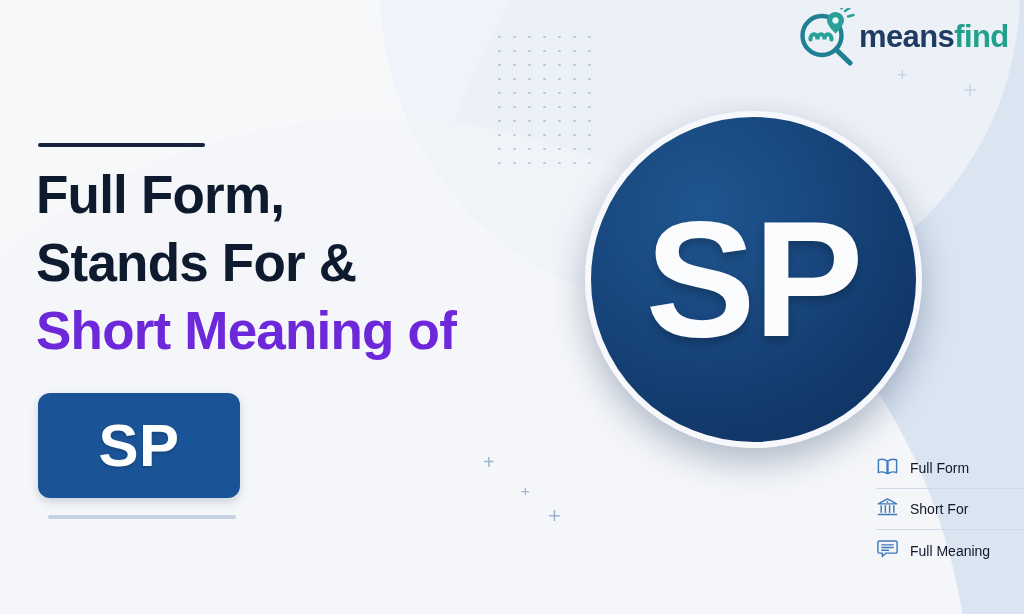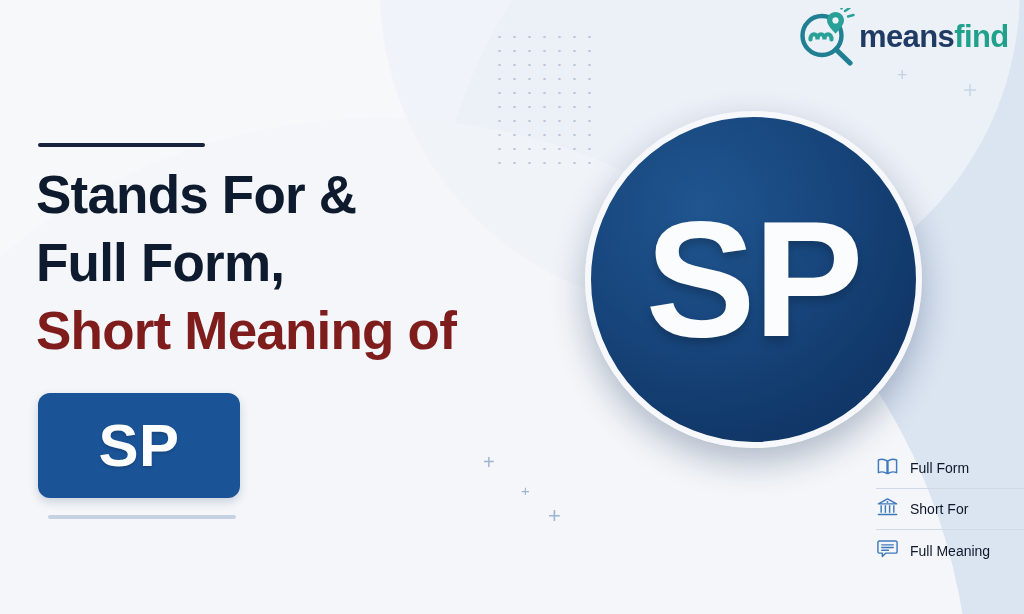--- a/index.html
+++ b/index.html
@@ -103,21 +103,21 @@
     left:36px; top:161px;
     width:470px;
     font-size:53px;
     font-weight:bold;
     line-height:1.28;
     letter-spacing:-.8px;
     color:#0e1b2e;
     z-index:4;
   }
   .headline .line { display:block; white-space:nowrap; }
-  .headline .accent { color:#7f1d1d; }
+  .headline .accent { color:#6d28d9; }
 
   
   .badge {
     position:absolute;
     left:38px; top:393px;
     width:202px; height:105px;
     background:#1a5497;
     border-radius:12px;
     display:flex; align-items:center; justify-content:center;
     box-shadow:0 4px 10px rgba(20,50,95,.18);
@@ -216,22 +216,22 @@
       </svg>
     </span>
     <span class="logo-text">
       <span class="means">means</span><span class="find">find</span>
     </span>
   </div>
 
   <div class="rule"></div>
 
   <h1 class="headline">
+    <span class="line">Full Form,</span>
     <span class="line">Stands For &amp;</span>
-    <span class="line">Full Form,</span>
     <span class="line accent">Short Meaning of</span>
   </h1>
 
   <div class="badge">
     <span class="badge-text">SP</span>
   </div>
   <div class="badge-underline"></div>
 
   <div class="emblem">
     <span class="emblem-text">SP</span>

